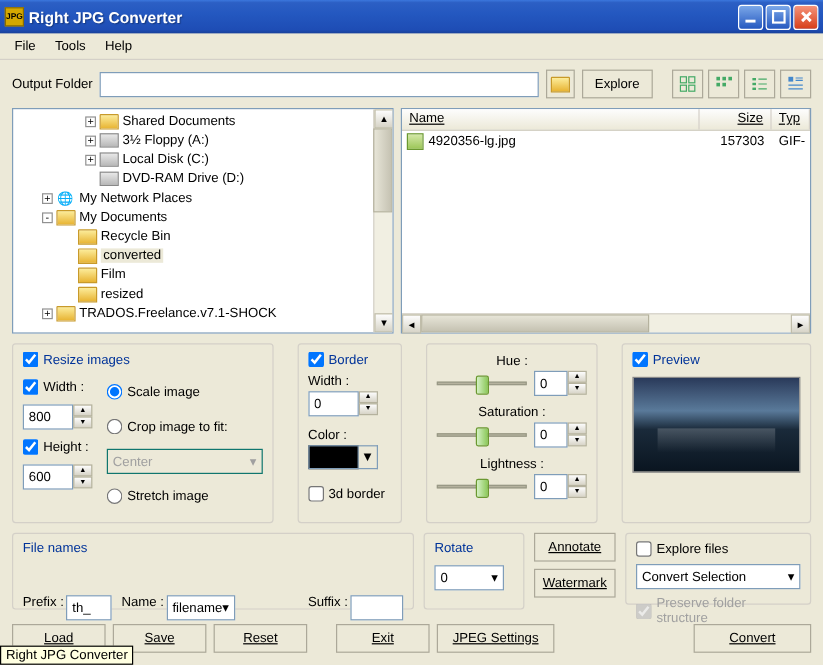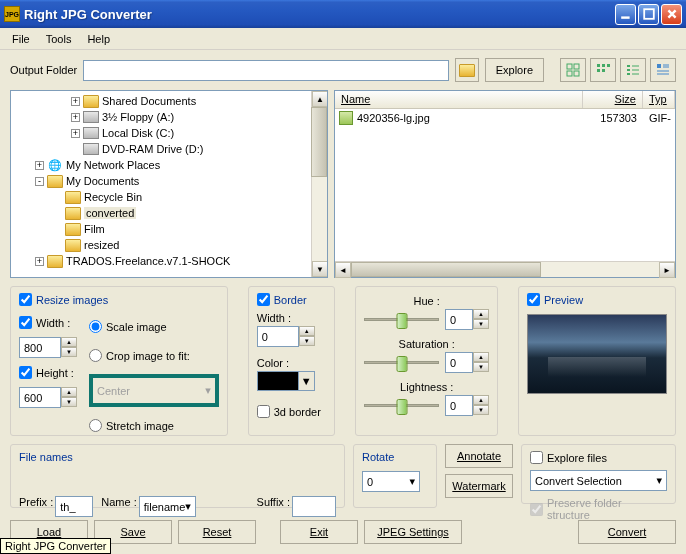--- a/index.html
+++ b/index.html
@@ -60,21 +60,21 @@
 .radio input { width: 13px; height: 13px; }
 
 .resize-group { width: 236px; height: 150px; }
 .resize-inner { display: flex; gap: 12px; margin-top: 10px; }
 .resize-left { display: flex; flex-direction: column; gap: 8px; }
 .spinner { display: flex; }
 .spinner input { width: 42px; height: 21px; border: 1px solid #7f9db9; padding: 2px 4px; }
 .spinner-btns { display: flex; flex-direction: column; }
 .spinner-btn { width: 16px; height: 10px; background: linear-gradient(to bottom, #fdfdfd, #d7d4c7); border: 1px solid #b5b29e; font-size: 6px; display: flex; align-items: center; justify-content: center; }
 .resize-right { flex: 1; display: flex; flex-direction: column; gap: 8px; }
-.combo { height: 33px; border: 4px solid #0f766e; background: #ece9d8; display: flex; align-items: center; padding: 0 4px; color: #a0a0a0; }
+.combo { height: 21px; border: 1px solid #0f766e; background: #ece9d8; display: flex; align-items: center; padding: 0 4px; color: #a0a0a0; }
 .combo-arrow { margin-left: auto; }
 
 .border-group { width: 94px; height: 150px; }
 .color-swatch { display: flex; margin-top: 2px; }
 .color-box { width: 42px; height: 20px; background: black; border: 1px solid #7f9db9; }
 .color-arrow { width: 16px; height: 20px; border: 1px solid #7f9db9; border-left: none; background: #ece9d8; display: flex; align-items: center; justify-content: center; }
 
 .hsl-group { width: 154px; height: 150px; }
 .slider-row { margin: 2px 0 8px 0; }
 .slider-label { text-align: center; margin-bottom: 2px; }

